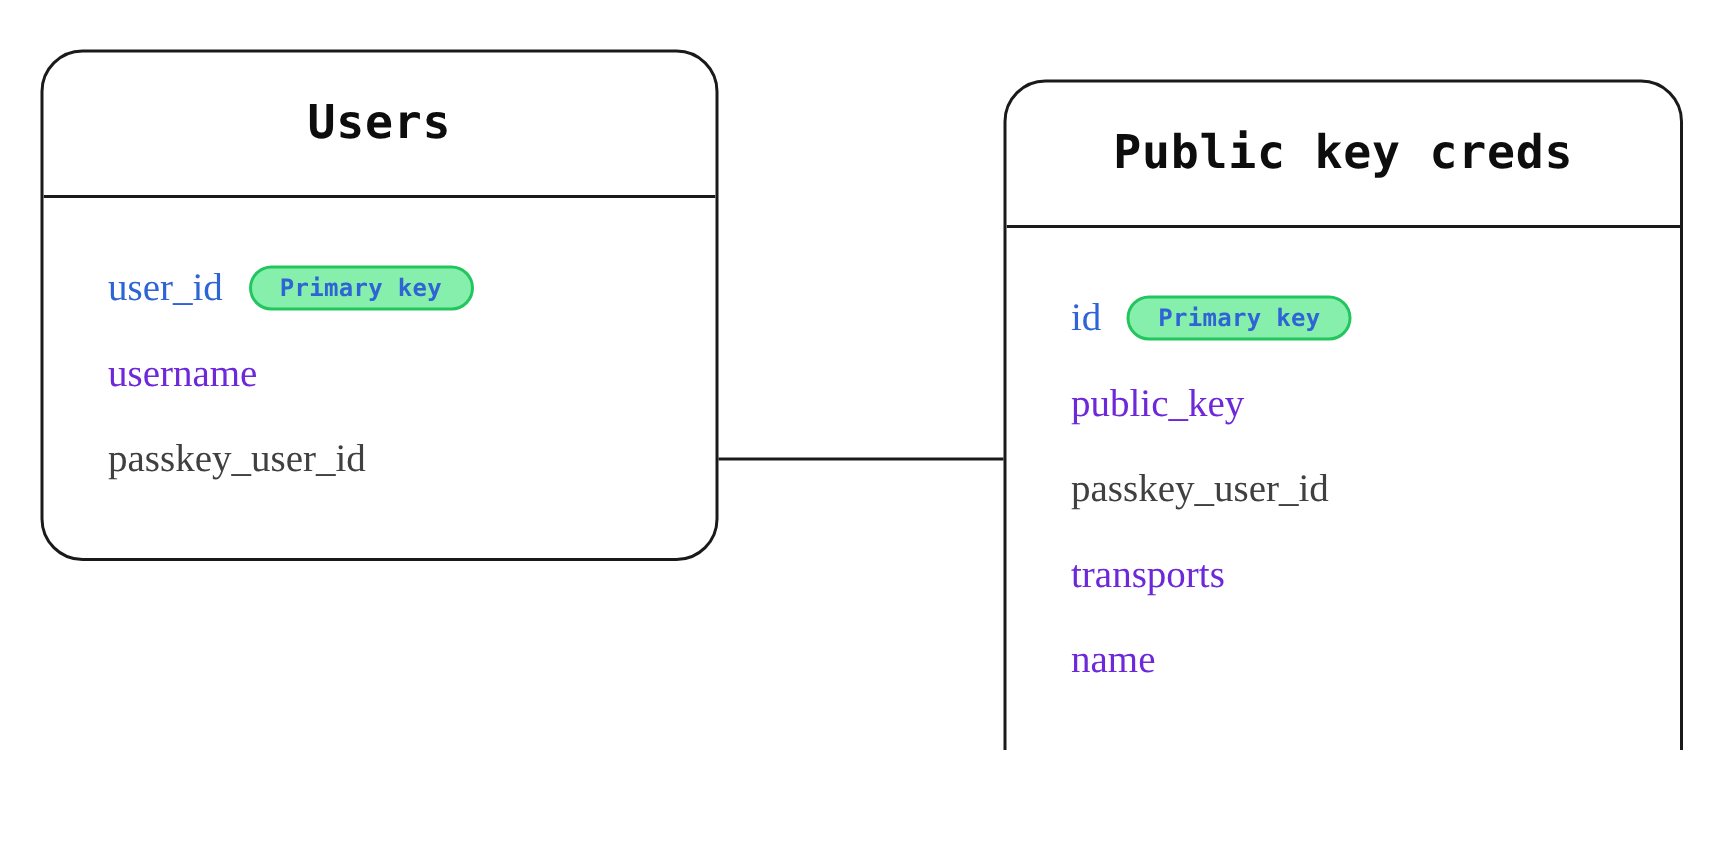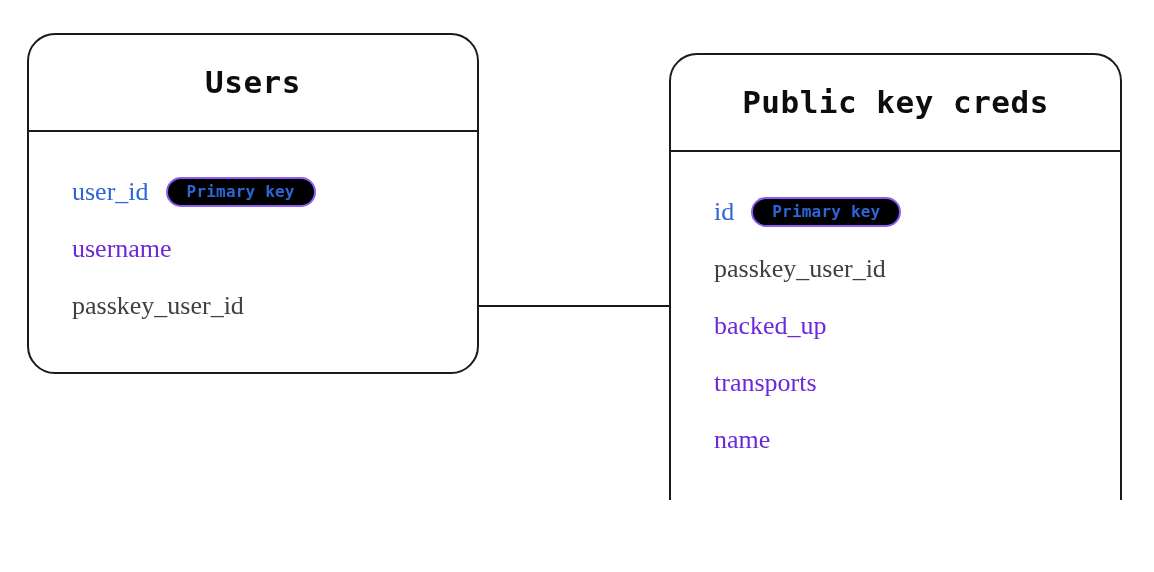--- a/index.html
+++ b/index.html
@@ -73,23 +73,23 @@
   .field-name.plain{ color: #6d28d9; }
 
   
   .pk-badge {
     margin-left: 17px;
     display: inline-flex;
     align-items: center;
     justify-content: center;
     height: 30px;
     padding: 0 19px;
-    border: 2px solid #8b5cf6;
+    border: 2px solid #22c55e;
     border-radius: 999px;
-    background: #000000;
+    background: #86efac;
     box-sizing: border-box;
   }
   .pk-badge-label {
     font-family: "DejaVu Sans Mono", "Liberation Mono", monospace;
     font-weight: bold;
     font-size: 16px;
     letter-spacing: 0.2px;
     color: #2f64d6;
     white-space: pre;
     line-height: 1;
@@ -138,28 +138,28 @@
     </div>
     <div class="entity-fields">
 
       <div class="field-row">
         <span class="field-name pk">id</span>
         <span class="pk-badge">
           <span class="pk-badge-label">Primary key</span>
         </span>
       </div>
 
+      <div class="field-row">
+        <span class="field-name plain">public_key</span>
+      </div>
 
       <div class="field-row">
         <span class="field-name fk">passkey_user_id</span>
       </div>
 
-      <div class="field-row">
-        <span class="field-name plain">backed_up</span>
-      </div>
 
       <div class="field-row">
         <span class="field-name plain">transports</span>
       </div>
 
       <div class="field-row">
         <span class="field-name plain">name</span>
       </div>
 
     </div>

